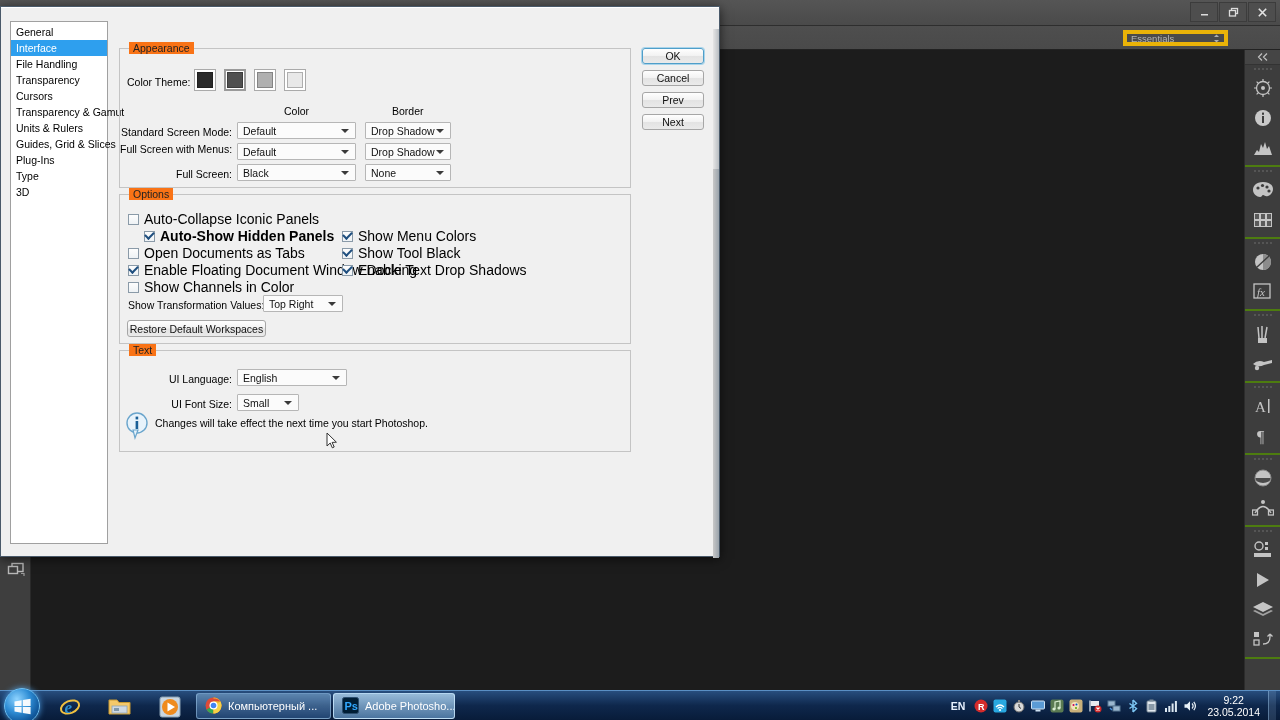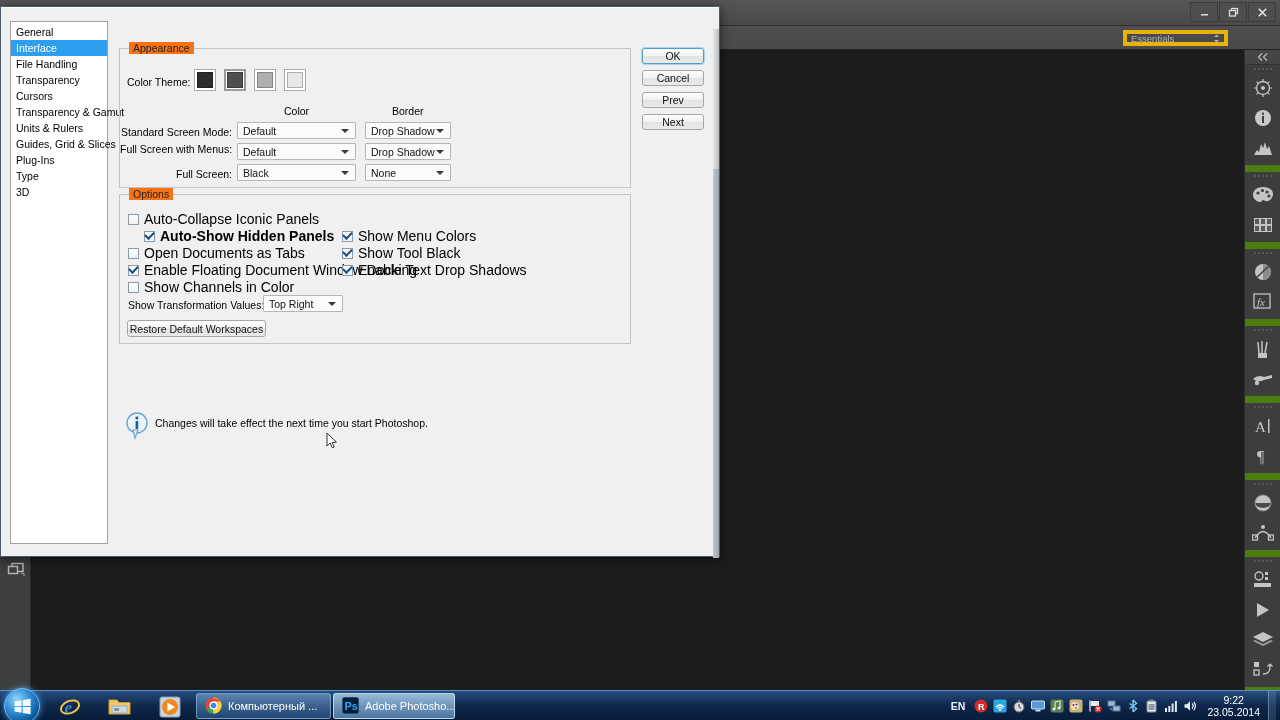--- a/index.html
+++ b/index.html
@@ -66,21 +66,21 @@
   .ps-dock {
     position: absolute; right: 0; top: 50px; width: 36px; height: 640px;
     background: #3d3d3d;
     border-left: 1px solid #2c2c2c;
   }
   .dock-collapse {
     height: 15px; display:flex; align-items:center; justify-content:center;
     background:#454545; border-bottom:1px solid #333;
     color:#b0b0b0; font-size:9px; letter-spacing:-1px;
   }
-  .dock-group { border-bottom: 7px solid #4d7c0f; padding-bottom: 2px; }
+  .dock-group { border-bottom: 2px solid #4d7c0f; padding-bottom: 2px; }
   .dock-handle {
     height: 8px; display:flex; align-items:center; justify-content:center;
     gap:2px;
   }
   .dock-handle i { width:2px;height:2px;background:#5e5e5e;display:block;border-radius:50%; }
   .dock-icon {
     width: 36px; height: 30px;
     display:flex; align-items:center; justify-content:center;
     color:#bbb;
   }
@@ -665,20 +665,35 @@
         <div class="combo" style="left:143px; top:100px; width:80px;">
           <span>Top Right</span>
           <span class="arrow"></span>
         </div>
 
         <div class="pbtn" style="left:7px; top:125px; width:139px;">
           <span>Restore Default Workspaces</span>
         </div>
       </div>
 
+      <div class="groupbox" id="gb-text">
+        <span class="gb-legend">Text</span>
+
+        <span class="lbl lbl-r" style="left:0px; top:22px; width:112px;">UI Language:</span>
+        <div class="combo" style="left:117px; top:18px; width:110px;">
+          <span>English</span>
+          <span class="arrow"></span>
+        </div>
+
+        <span class="lbl lbl-r" style="left:0px; top:47px; width:112px;">UI Font Size:</span>
+        <div class="combo" style="left:117px; top:43px; width:62px;">
+          <span>Small</span>
+          <span class="arrow"></span>
+        </div>
+      </div>
 
       <span id="info-icon">
         <svg width="24" height="28" viewBox="0 0 24 28">
           <circle cx="12" cy="11" r="10" fill="#e8f3fb" stroke="#6aa5cc" stroke-width="1.4"></circle>
           <path d="M8 18 L13 18 L10 26 Z" fill="#e8f3fb" stroke="#6aa5cc" stroke-width="1.2"></path>
           <rect x="10.6" y="9" width="2.6" height="8" fill="#1a5f97"></rect>
           <rect x="10.6" y="4.6" width="2.6" height="2.8" fill="#1a5f97"></rect>
         </svg>
       </span>
       <span id="info-note">Changes will take effect the next time you start Photoshop.</span>

